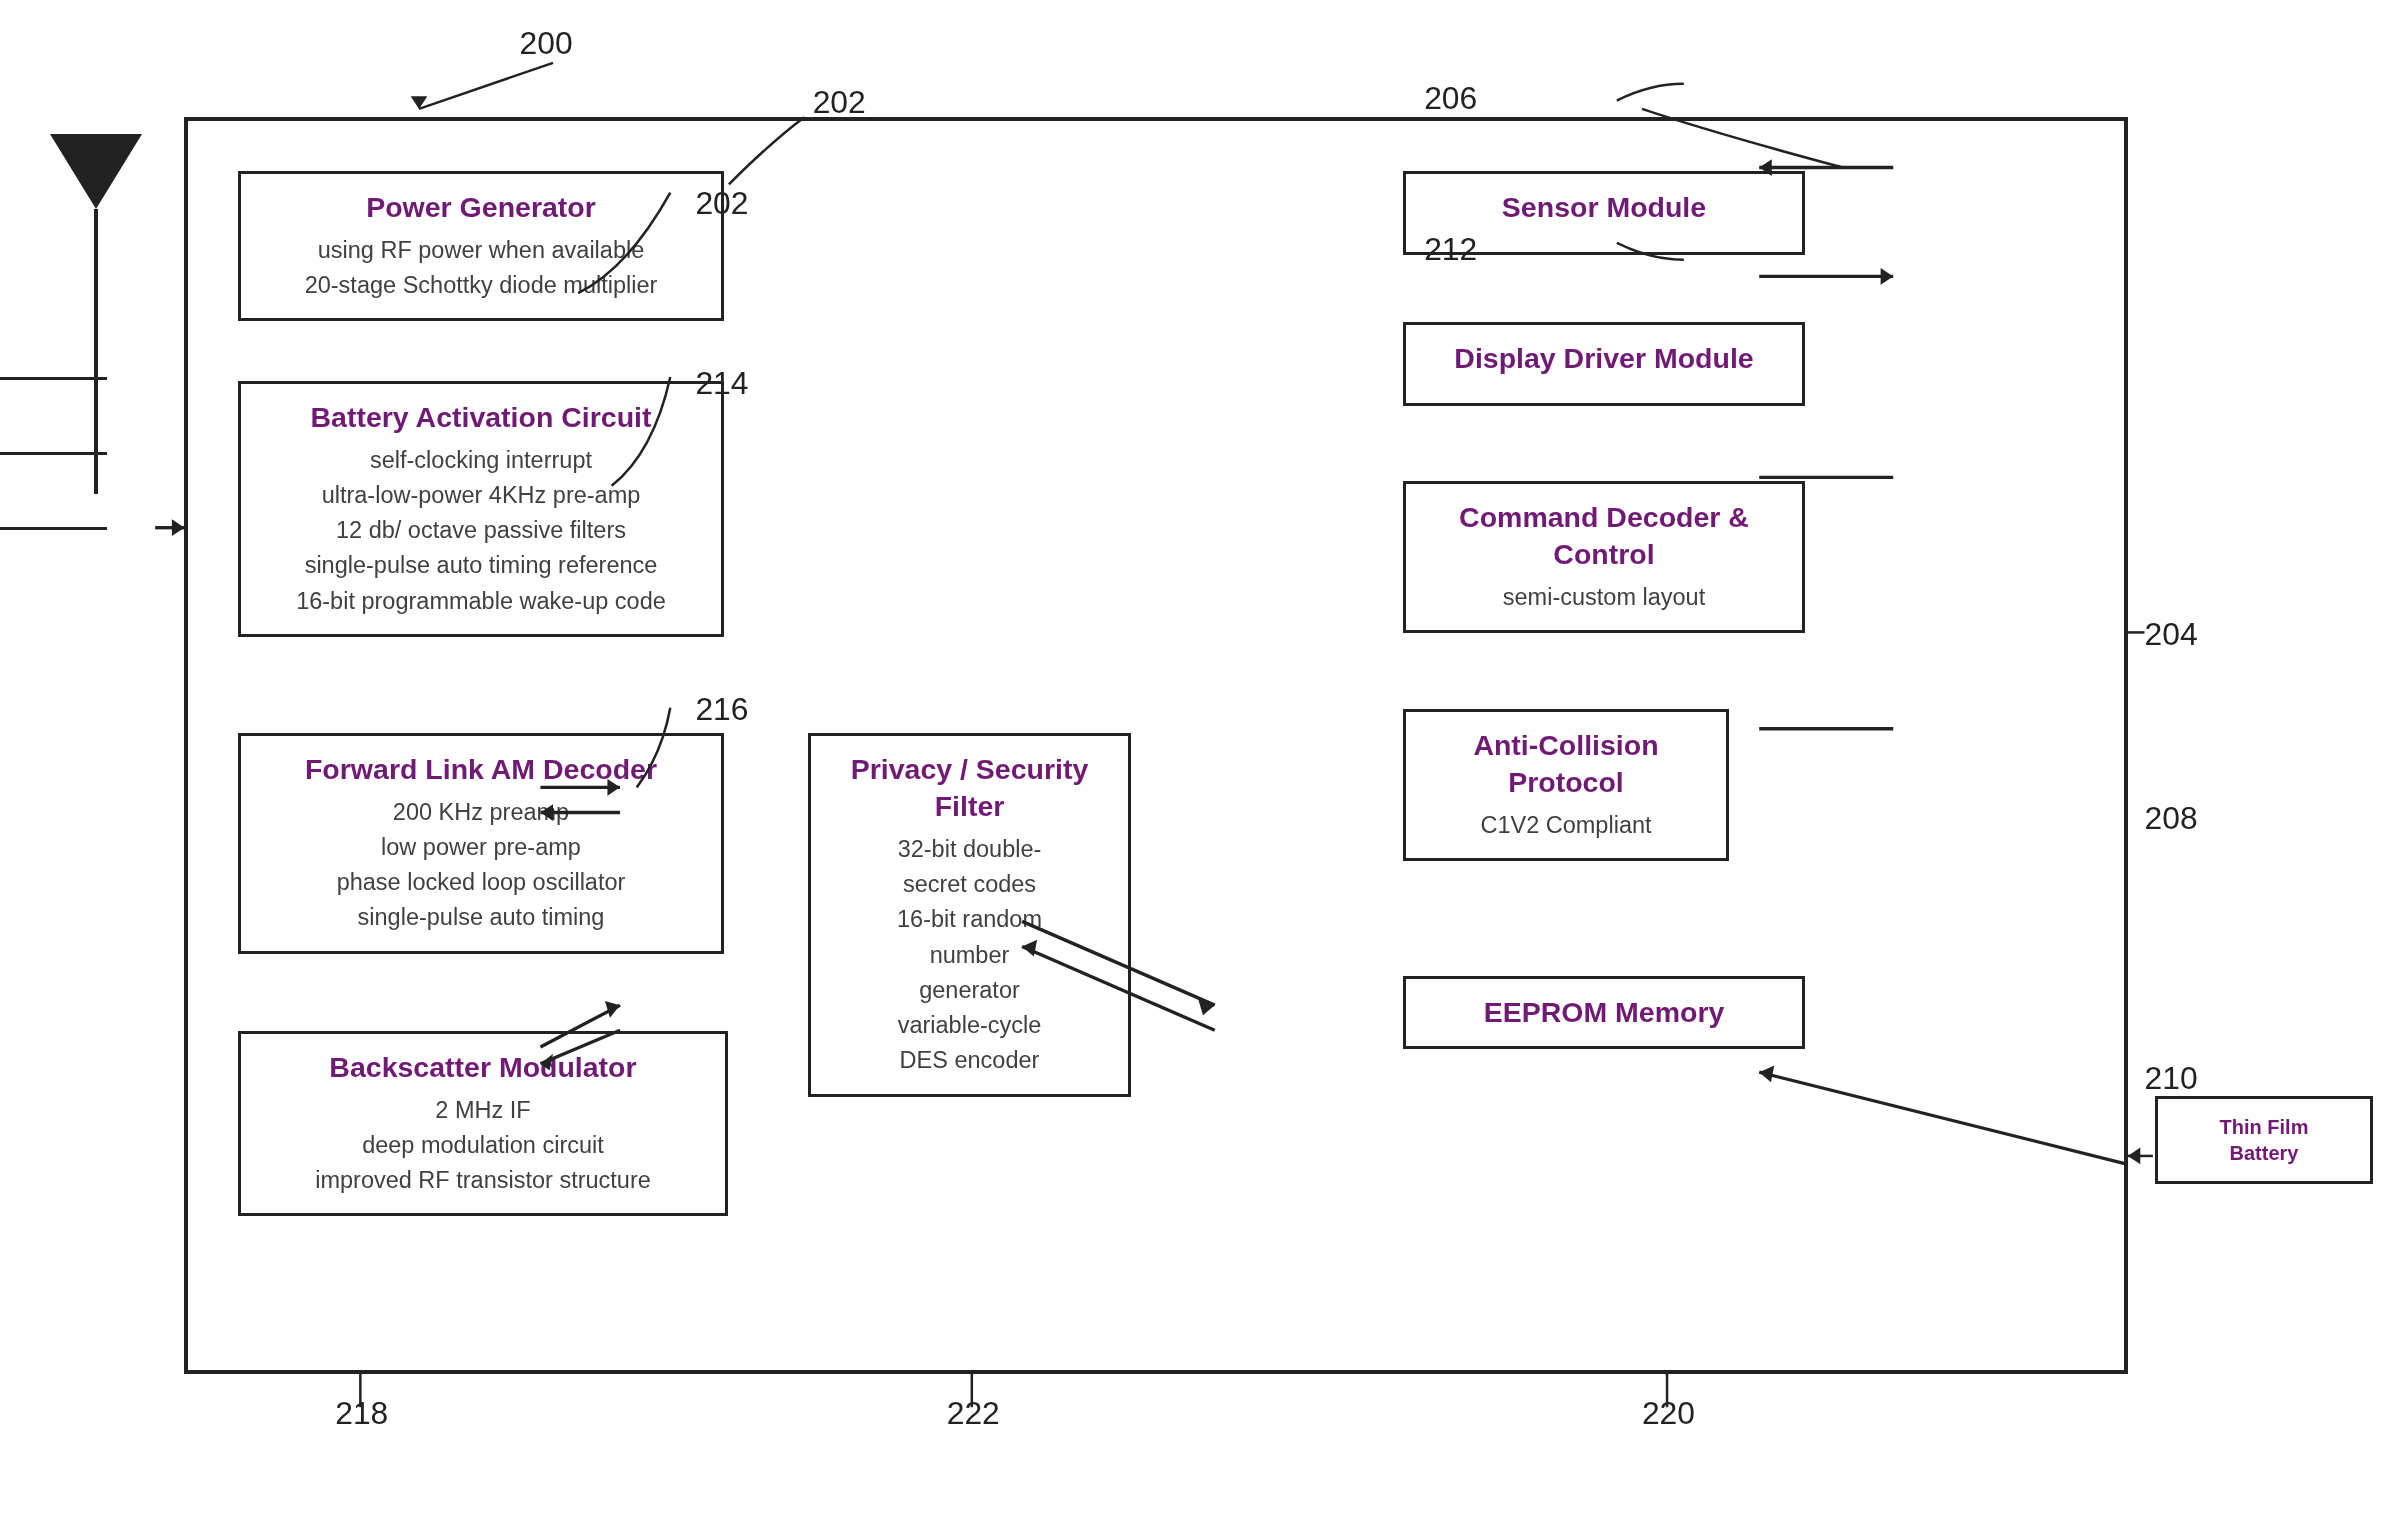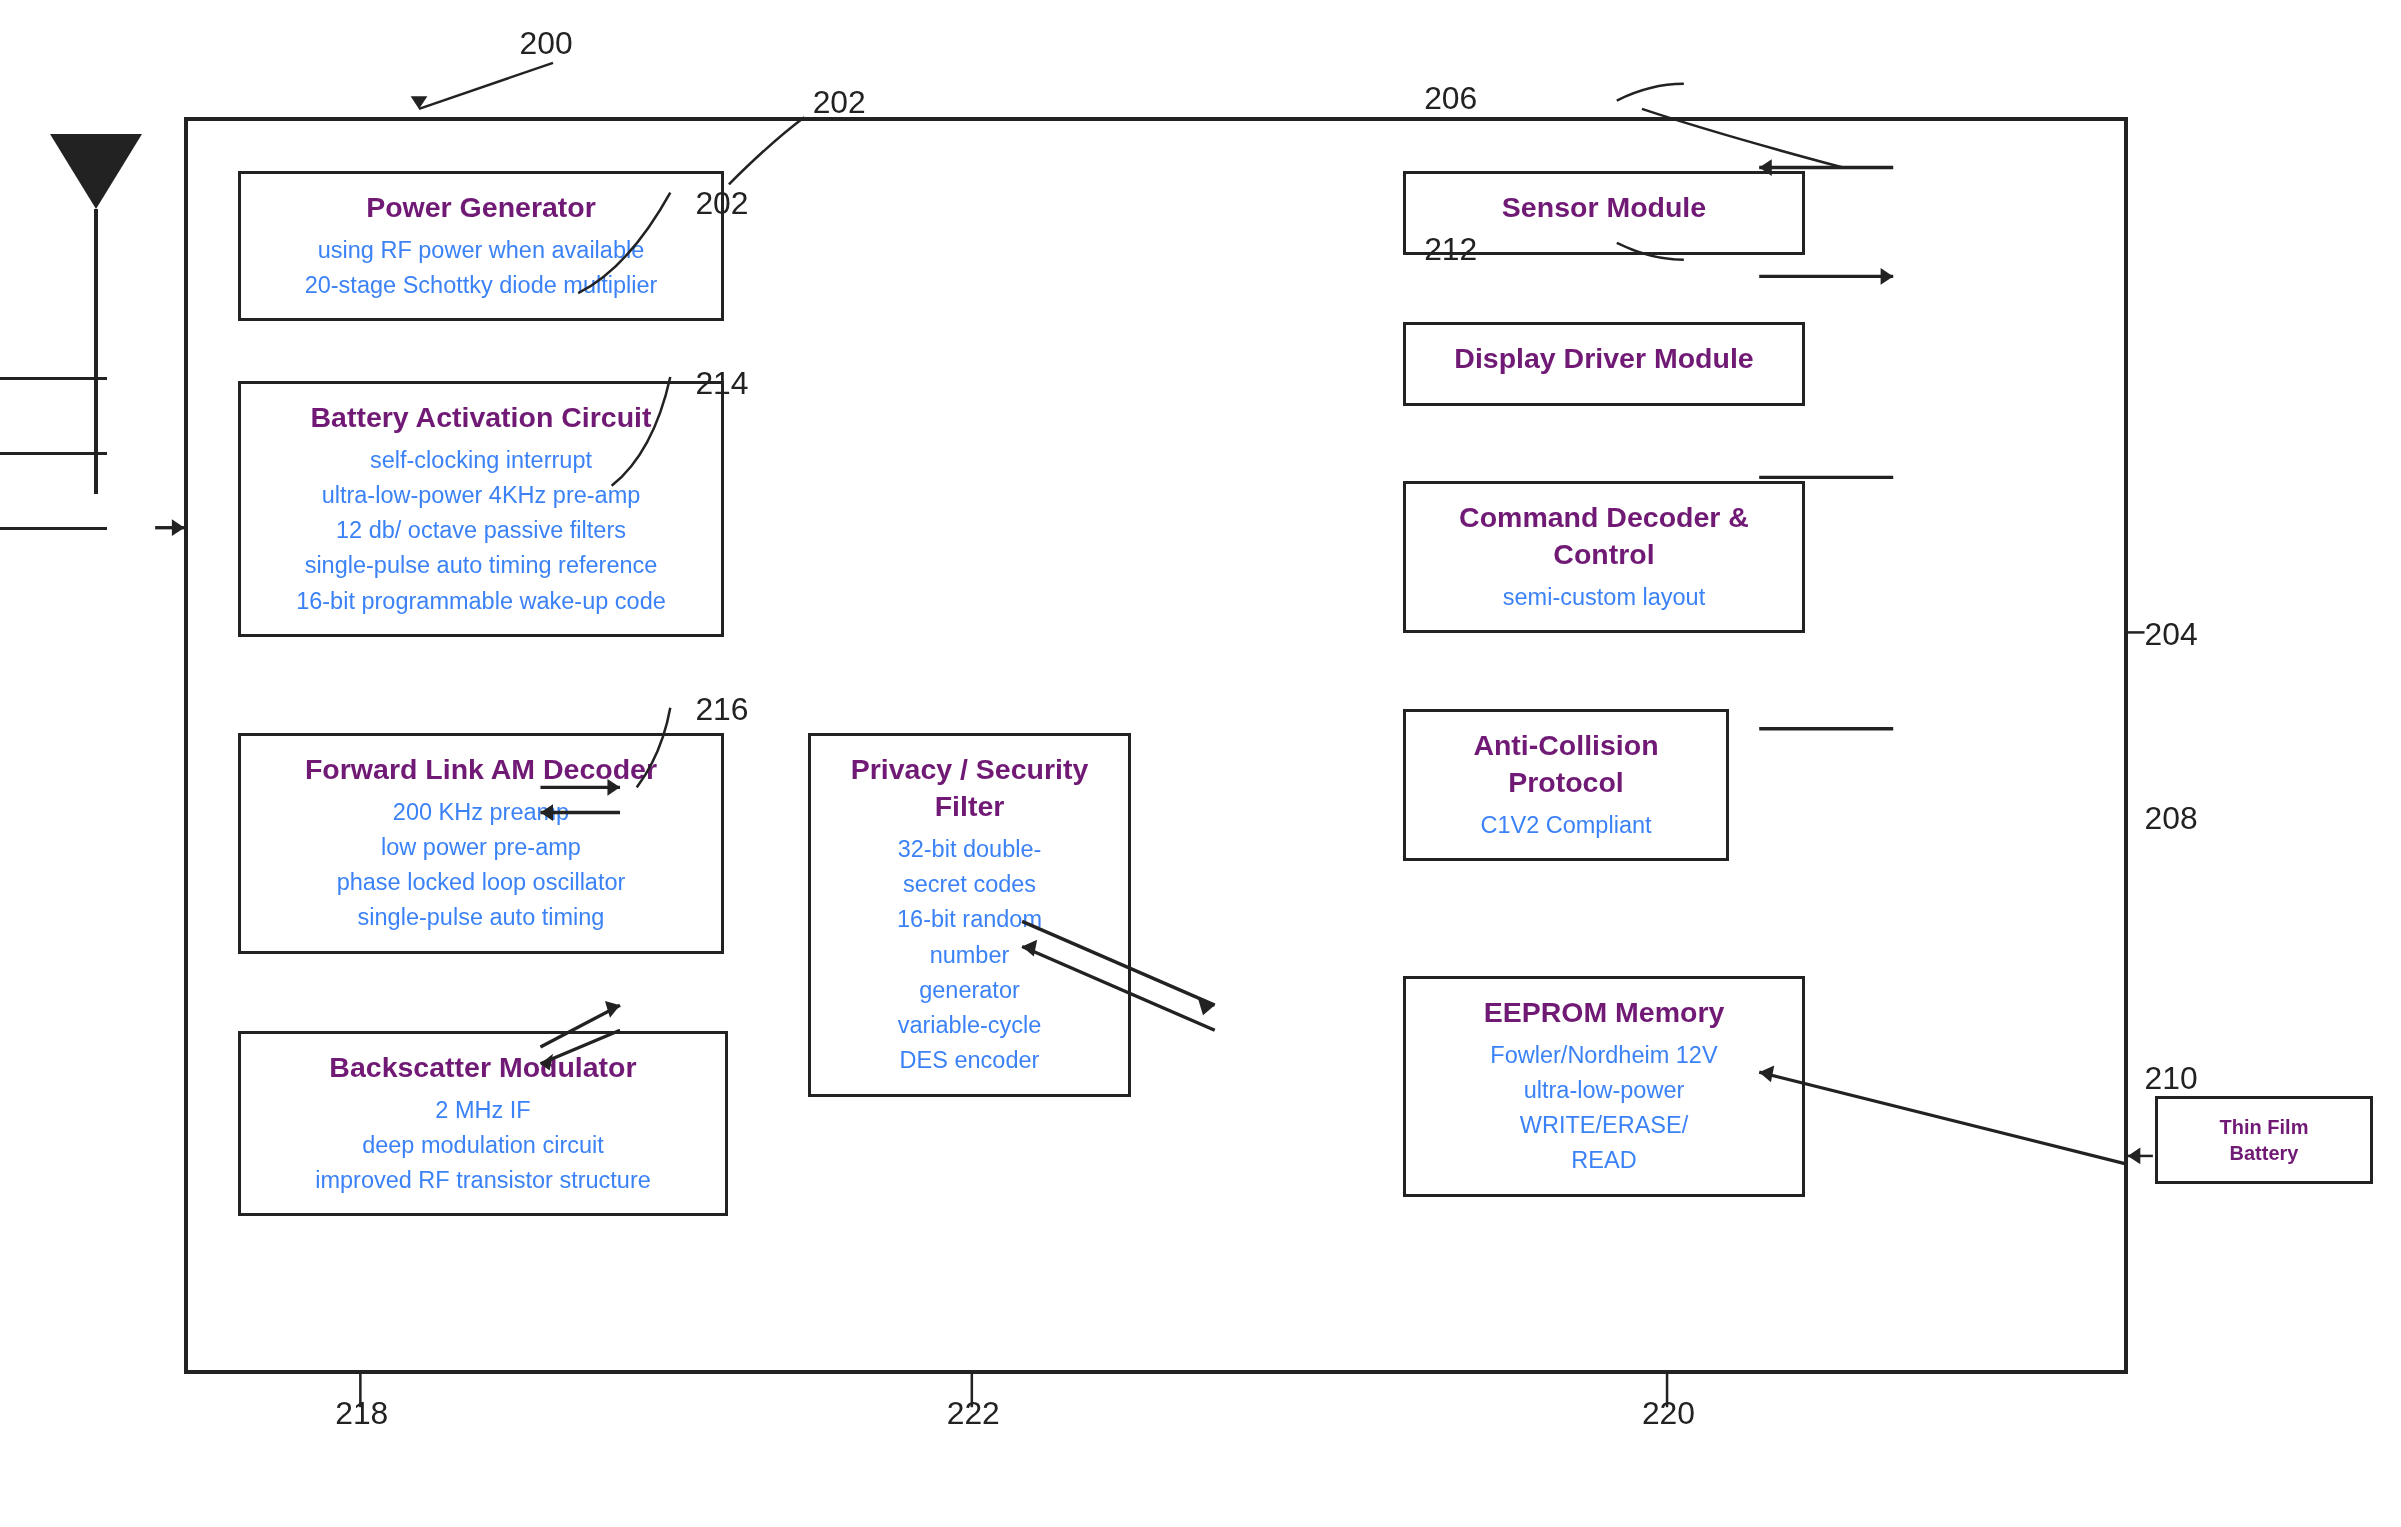--- a/index.html
+++ b/index.html
@@ -87,21 +87,21 @@
       font-weight: bold;
       text-align: center;
       line-height: 1.3;
       color: #701a75;
     }
 
     .box-text {
       font-size: 23.5px;
       text-align: center;
       line-height: 1.5;
-      color: #3b82f6;
+      color: #404040;
       margin-top: 6.7px;
     }
 
     
     .svg-overlay {
       position: absolute;
       top: 0;
       left: 0;
       width: 2401px;
       height: 1527px;
@@ -199,26 +199,20 @@
       <div class="box-text">semi-custom layout</div>
     </div>
 
     <div class="inner-box" style="top: 588px; left: 1215px; width: 326px;">
       <div class="box-title">Anti-Collision Protocol</div>
       <div class="box-text">C1V2 Compliant</div>
     </div>
 
     <div class="inner-box" style="top: 855px; left: 1215px; width: 402px;">
       <div class="box-title">EEPROM Memory</div>
-      <div class="box-text">
-        Fowler/Nordheim 12V<br>
-        ultra-low-power<br>
-        WRITE/ERASE/<br>
-        READ
-      </div>
     </div>
 
   </div>
 
   <div class="thin-film-box" style="position:absolute; top: 1096px; left: 2155px; width: 218px;">
     <div class="box-title" style="font-size:20px;">Thin Film<br>Battery</div>
   </div>
 
   <svg class="svg-overlay" viewBox="0 0 2866 1823" width="2401" height="1527">
 

